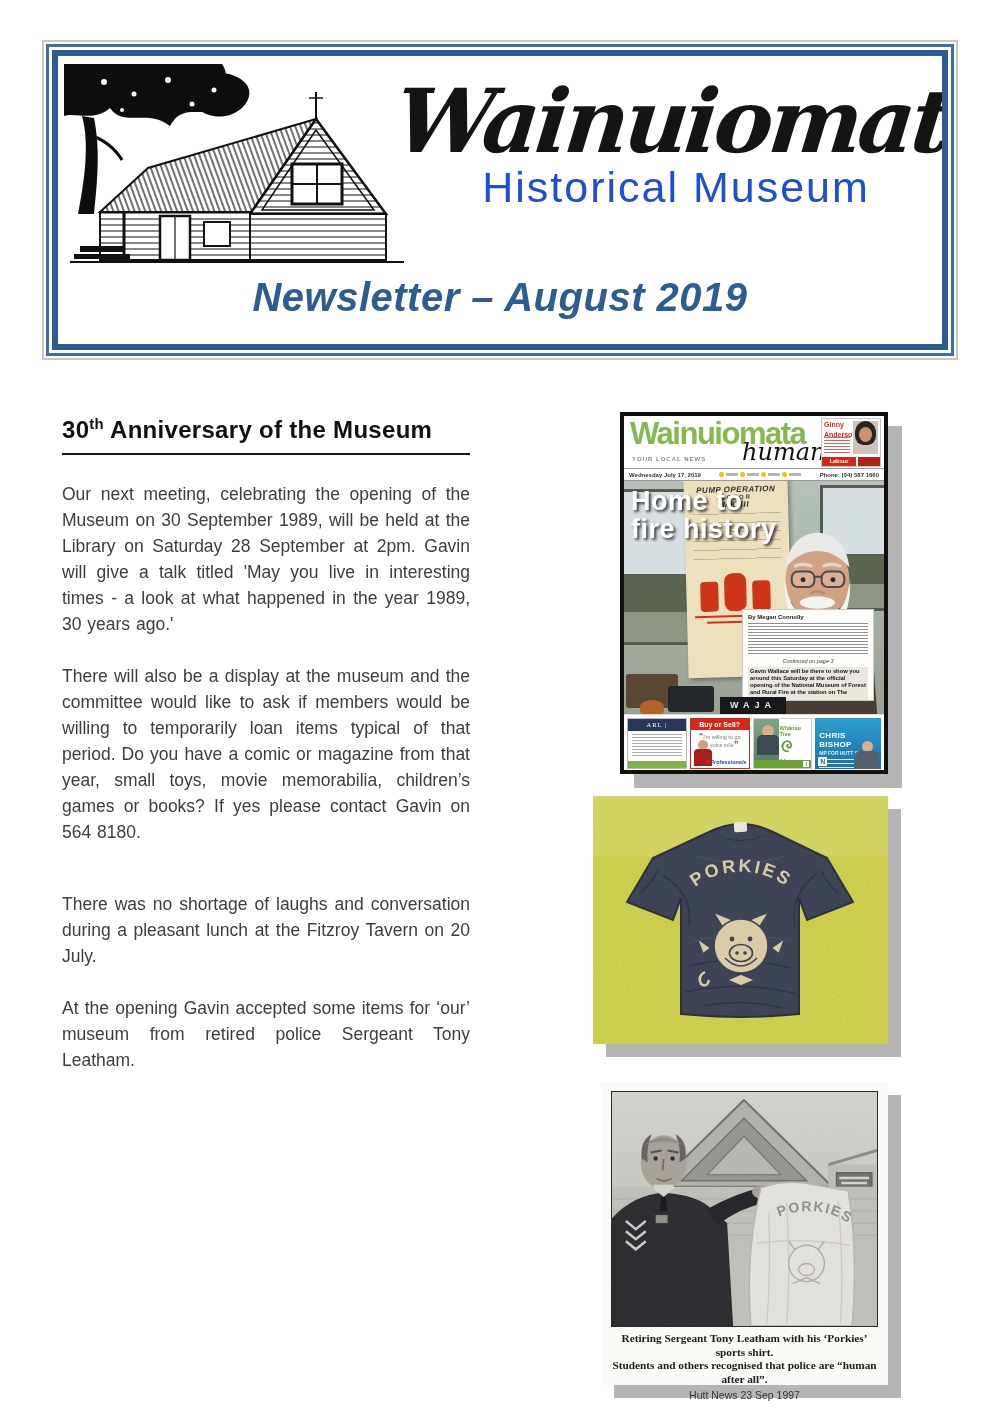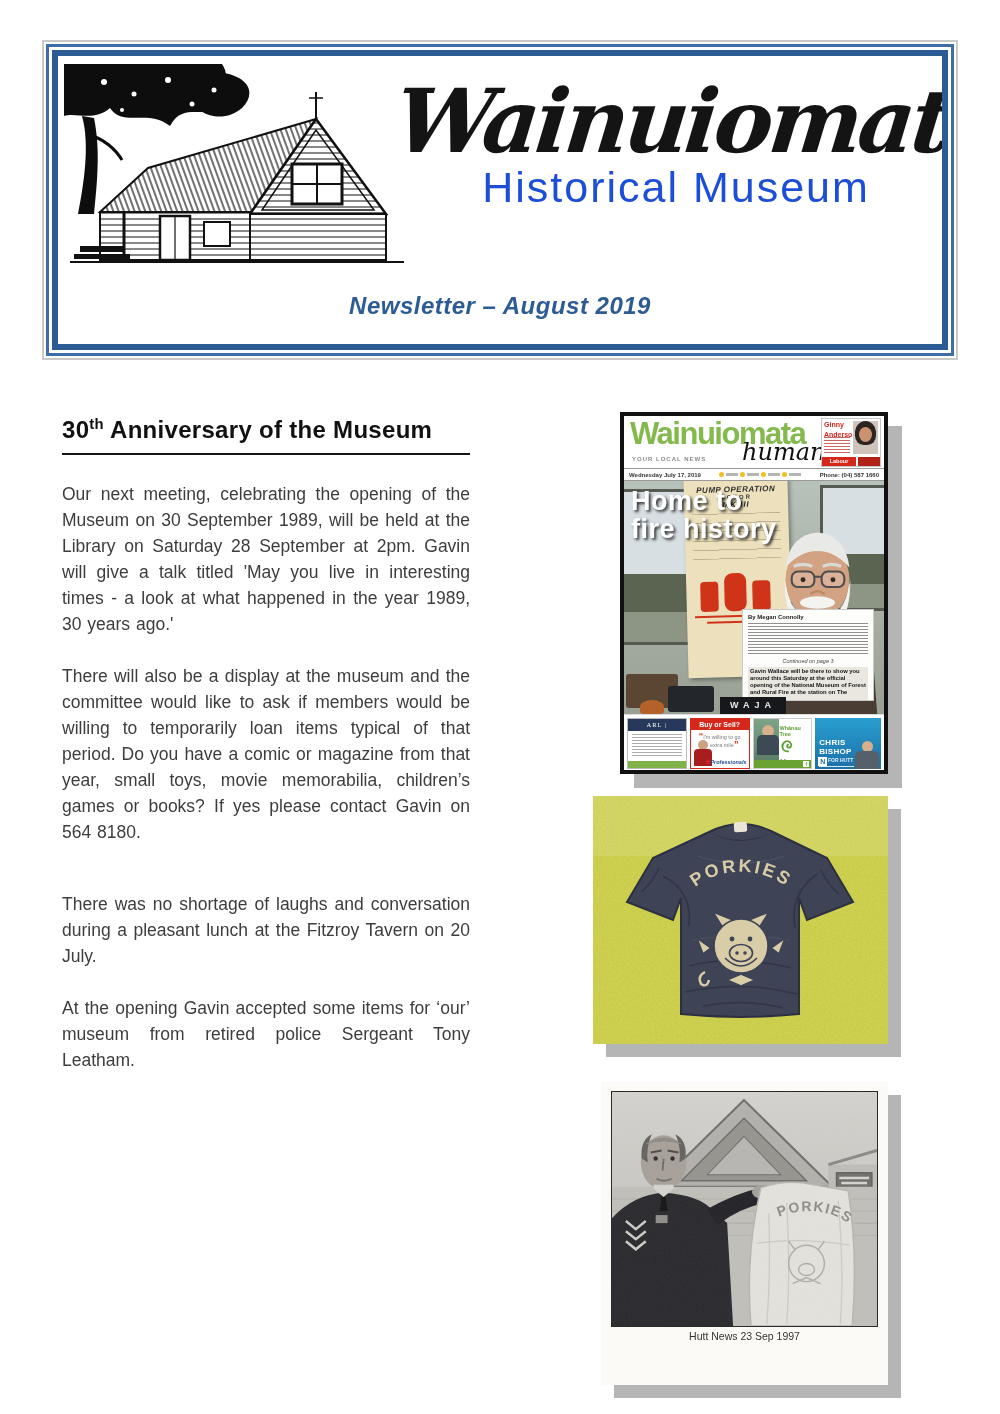--- a/index.html
+++ b/index.html
@@ -12,21 +12,21 @@
   .hdr-mid{position:absolute;inset:2px;border:3px solid #3e6da6;}
   .hdr-inner{position:absolute;inset:3px;border:6px solid #2d5c94;background:#fff;}
   .hdr-content{position:absolute;inset:0;overflow:hidden;}
   .house-svg{position:absolute;left:6px;top:8px;width:352px;height:212px;}
   .titles{position:absolute;left:338px;top:16px;width:560px;text-align:center;}
   .script-title{font-family:"DejaVu Serif",serif;font-style:italic;font-weight:bold;
                 font-size:88px;line-height:98px;color:#141414;letter-spacing:-4px;
                 transform:skewX(-6deg);}
   .sub-title{font-size:43px;color:#1d4ed8;letter-spacing:2px;margin-top:-6px;line-height:46px;}
   .newsletter-line{position:absolute;left:0;right:0;bottom:24px;text-align:center;
-                   color:#2d5c94;font-size:24px;font-weight:bold;font-style:italic;letter-spacing:.5px;}
+                   color:#2d5c94;font-size:40px;font-weight:bold;font-style:italic;letter-spacing:.5px;}
 
   
   .col-a{position:absolute;left:62px;top:416px;width:408px;}
   .col-b{position:absolute;left:62px;top:891px;width:408px;}
   .section-heading{font-size:24px;font-weight:bold;color:#111;letter-spacing:.3px;
                    border-bottom:2px solid #161616;padding-bottom:9px;margin:0 0 26px 0;}
   .section-heading sup{font-size:.62em;}
   .bodytext{font-size:17.5px;line-height:26px;color:#3d3d3d;text-align:justify;
             margin:0 0 26px 0;word-spacing:1px;}
 
@@ -105,21 +105,21 @@
   .ad3{border:1px solid #cccccc;}
   .ad3-photo{position:absolute;left:0;top:0;bottom:8px;width:45%;background:linear-gradient(#7fa488,#5c7f66);}
   .ad3-chead{position:absolute;left:8px;top:6px;width:12px;height:12px;border-radius:50%;background:#d9b08c;}
   .ad3-cbody{position:absolute;left:3px;top:16px;width:22px;height:20px;border-radius:5px 5px 0 0;background:#3c4a56;}
   .ad3-right{position:absolute;right:0;top:4px;bottom:8px;width:55%;text-align:left;}
   .ad3-arc{font-size:5.5px;font-weight:bold;color:#5f9e33;margin-top:2px;}
   .ad3-house{font-size:8px;font-weight:bold;font-style:italic;color:#5f9e33;}
   .ad3-foot{position:absolute;left:0;right:0;bottom:0;height:8px;background:#6aa332;}
   .ad3-fb{position:absolute;right:2px;bottom:1px;width:6px;height:6px;background:#fff;color:#6aa332;
           font-size:5px;font-weight:bold;text-align:center;line-height:6px;}
-  .ad4{background:linear-gradient(#2a9fd0,#1b6fa8);color:#fff;padding:20px 4px;box-sizing:border-box;}
+  .ad4{background:linear-gradient(#2a9fd0,#1b6fa8);color:#fff;padding:13px 4px;box-sizing:border-box;}
   .ad4-name{font-size:8px;font-weight:bold;letter-spacing:.3px;}
   .ad4-role{font-size:5px;font-weight:bold;color:#d9f0fa;margin-top:1px;}
   .ad4-lines{margin-top:3px;width:60%;height:12px;
              background:repeating-linear-gradient(rgba(255,255,255,.85) 0 1px,transparent 1px 4px);}
   .ad4-photo{position:absolute;right:2px;bottom:0;width:24px;height:28px;}
   .ad4-phead{position:absolute;left:7px;top:0;width:11px;height:11px;border-radius:50%;background:#d9b08c;}
   .ad4-pbody{position:absolute;left:0;top:10px;width:24px;height:18px;border-radius:5px 5px 0 0;background:#55606b;}
   .ad4-logo{position:absolute;left:3px;bottom:3px;width:9px;height:9px;background:#fff;color:#1b6fa8;
             font-weight:bold;font-size:7px;text-align:center;line-height:9px;}
 
@@ -464,16 +464,20 @@
         </text>
         <g stroke="#b0aea6" stroke-width="1.4" fill="none">
           <circle cx="196" cy="170" r="18"></circle>
           <ellipse cx="196" cy="176" rx="8" ry="6"></ellipse>
           <path d="M184,156 L178,148 M208,156 L214,148"></path>
           <path d="M182,190 L196,184 L210,190"></path>
         </g>
         <rect width="267" height="232" filter="url(#grain)"></rect>
       </svg>
     </div>
+    <div class="clip-caption">
+      <div>Retiring Sergeant Tony Leatham with his ‘Porkies’ sports shirt.</div>
+      <div>Students and others recognised that police are “human after all”.</div>
+    </div>
     <div class="clip-source">Hutt News 23 Sep 1997</div>
   </div>
 
 </div>
 
 </body></html>

